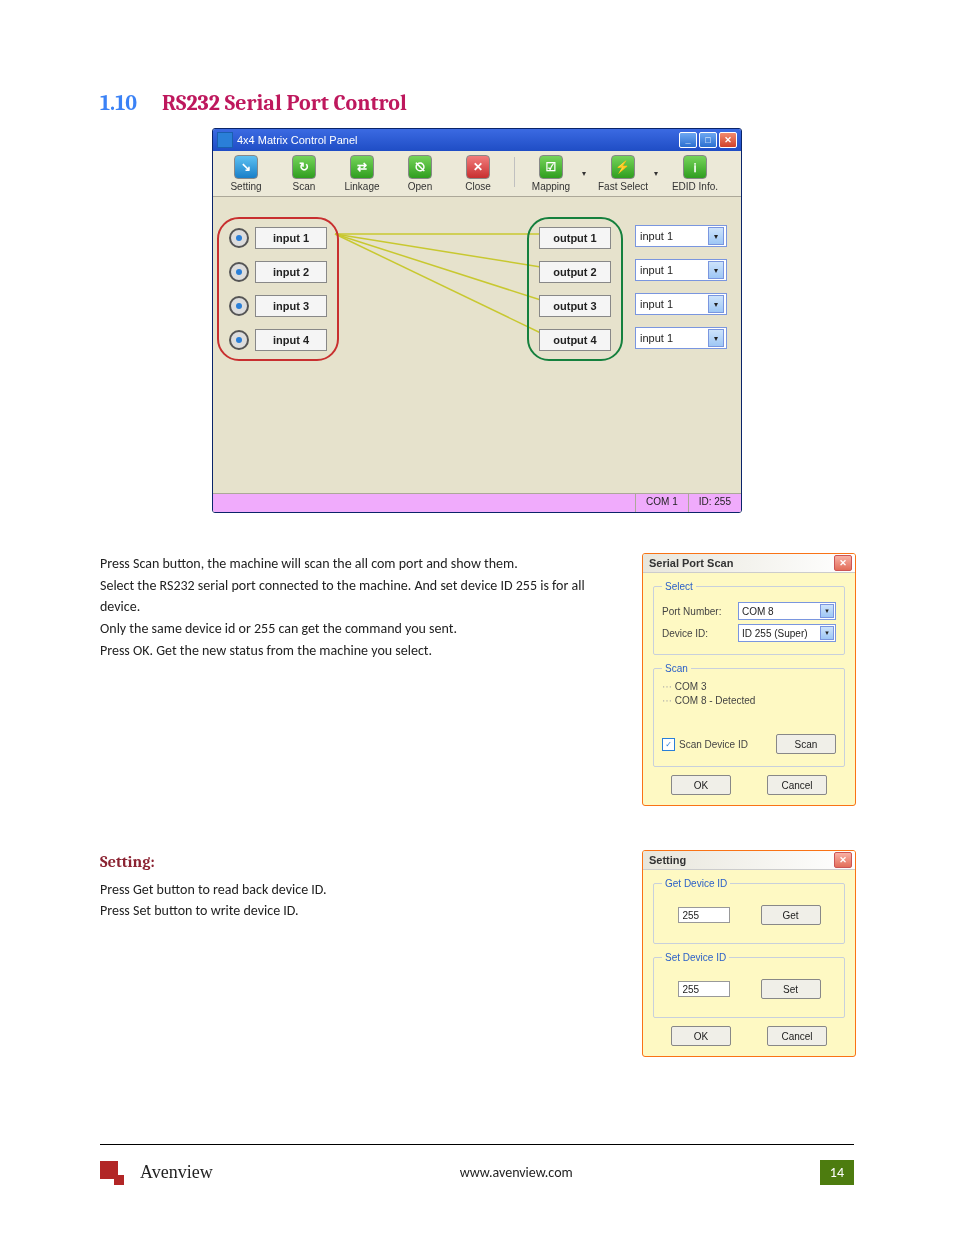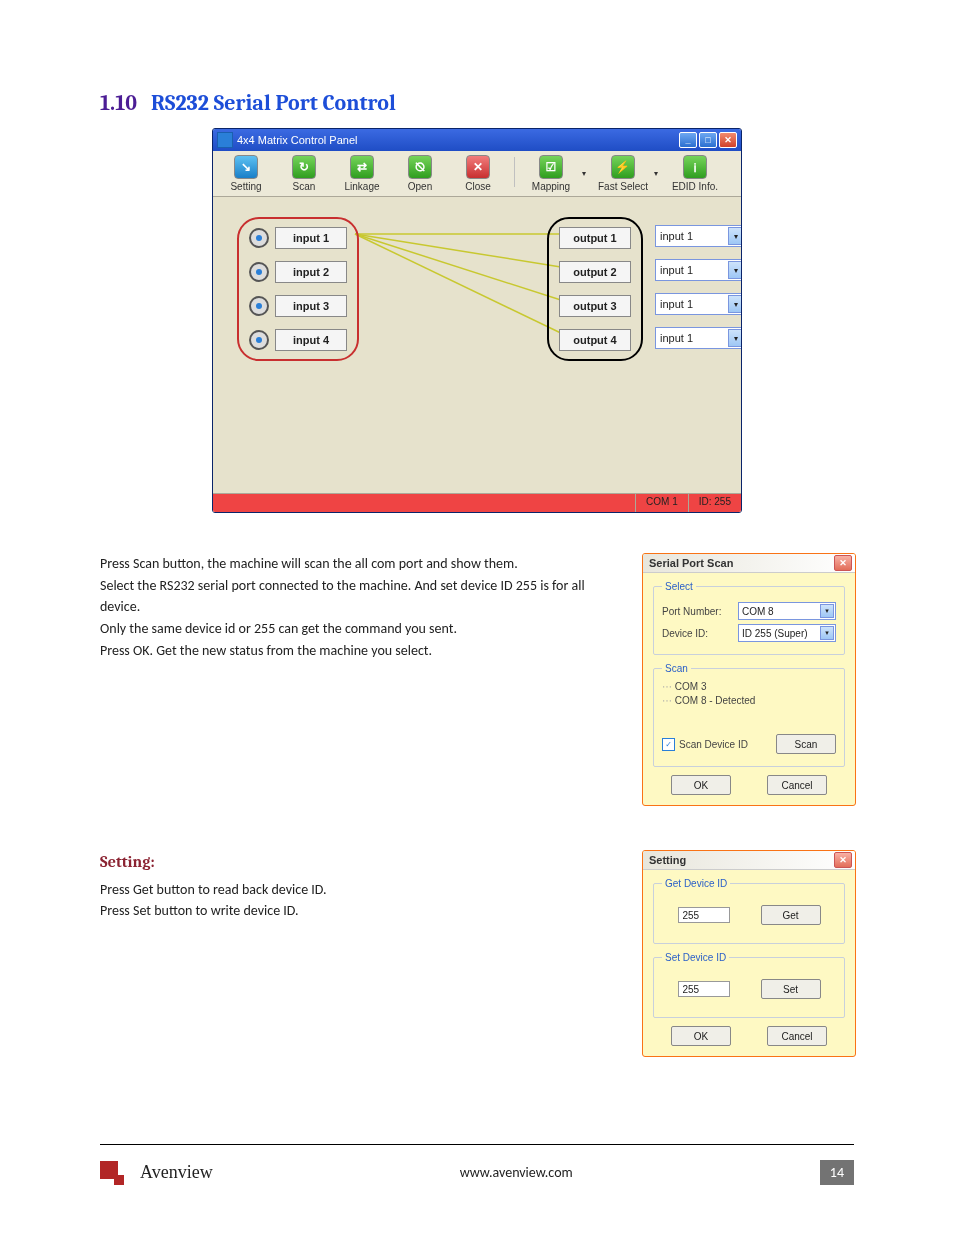--- a/index.html
+++ b/index.html
@@ -1,53 +1,53 @@
 <!DOCTYPE html>
 <html><head>
 <meta charset="utf-8">
 <style>
   body { margin:0; font-family: Calibri, 'Segoe UI', Arial, sans-serif; background:#fff; color:#222; }
   .page { width:954px; height:1235px; position:relative; box-sizing:border-box; padding:90px 100px 60px 100px; }
   .heading-row { display:flex; align-items:baseline; gap:14px; margin-bottom:12px; }
-  .heading-num { color:#4c1d95; font-family: Cambria, Georgia, serif; font-size:22px; font-weight:bold; }
-  .heading-title { color:#1d4ed8; font-family: Cambria, Georgia, serif; font-size:22px; font-weight:bold; }
+  .heading-num { color:#3b82f6; font-family: Cambria, Georgia, serif; font-size:22px; font-weight:bold; }
+  .heading-title { color:#be185d; font-family: Cambria, Georgia, serif; font-size:22px; font-weight:bold;margin-left:11px; }
   .figure1 { margin:0 auto 40px; width:530px; }
   .win { background:#ece9d8; border:1px solid #0a246a; border-radius:3px; overflow:hidden; font-family: Tahoma, sans-serif; font-size:11px; }
   .titlebar { background: linear-gradient(to bottom, #3b6ae2, #1f4dc5); color:#fff; display:flex; align-items:center; justify-content:space-between; padding:2px 4px; height:18px; }
   .titlebar-left { display:flex; align-items:center; gap:4px; }
   .app-icon { width:14px; height:14px; background:#2a7fd8; border:1px solid #1a5fb0; }
   .titlebar-title { font-size:11px; }
   .win-controls { display:flex; gap:2px; }
   .wbtn { width:16px; height:14px; border:1px solid #fff; border-radius:2px; display:flex; align-items:center; justify-content:center; font-size:9px; font-weight:bold; font-family:Arial; }
   .wbtn.min { background:linear-gradient(#6ea8f2,#2a6fd0); color:#fff;}
   .wbtn.max { background:linear-gradient(#6ea8f2,#2a6fd0); color:#fff;}
   .wbtn.close { background:linear-gradient(#f28b6e,#d0412a); color:#fff;}
   .toolbar { background:#ece9d8; border-bottom:1px solid #aca899; display:flex; align-items:flex-start; padding:4px 6px; gap:4px; }
   .tbtn { width:54px; display:flex; flex-direction:column; align-items:center; gap:2px; }
   .tbtn .icon { width:22px; height:22px; border:1px solid #888; border-radius:4px; display:flex; align-items:center; justify-content:center; font-size:12px; color:#fff; font-weight:bold;}
   .tbtn .lbl { font-size:10px; color:#333; }
   .ic-blue { background:linear-gradient(#5dc1f2,#1a7fc8); }
   .ic-green { background:linear-gradient(#76d45a,#2f9e1f); }
   .ic-red { background:linear-gradient(#f27c7c,#c82f2f); }
   .tsep { width:1px; height:30px; background:#c0c0c0; margin:2px 5px;}
   .menu-arrow { width:10px; font-size:8px; color:#333; align-self:center; }
-  .client { background:#e6e2cc; padding:20px 24px 60px; position:relative; min-height:235px; }
+  .client { background:#e6e2cc; padding:20px 4px 60px; position:relative; min-height:235px; }
   .matrix { position:relative; height:200px;}
   .inputs-group, .outputs-group { position:absolute; top:0; display:flex; flex-direction:column; gap:12px; }
   .inputs-group { left:0; border:2px solid #c82f2f; border-radius:22px; padding:8px 10px;}
-  .outputs-group { left:310px; border:2px solid #000000; border-radius:22px; padding:8px 10px;justify-content:space-between;}
+  .outputs-group { left:310px; border:2px solid #15803d; border-radius:22px; padding:8px 10px;justify-content:space-between;}
   .io-row { display:flex; align-items:center; gap:6px; }
   .radio { width:16px; height:16px; border:2px solid #555; border-radius:50%; background:#ddd; display:flex; align-items:center; justify-content:center;}
   .radio.on::after { content:""; width:6px; height:6px; background:#2a7fd8; border-radius:50%; }
   .io-btn { width:70px; height:20px; border:1px solid #888; background:#f5f5f5; font-size:11px; font-weight:bold; display:flex; align-items:center; justify-content:center; }
   .selects-col { position:absolute; left:418px; top:8px; display:flex; flex-direction:column; gap:12px; }
   .select { width:84px; height:20px; border:1px solid #7a96df; background:#fff; display:flex; align-items:center; justify-content:space-between; padding:0 2px 0 4px; font-size:11px; }
   .select .arrow { width:14px; height:16px; background:linear-gradient(#cde3fb,#9ec7f5); border:1px solid #7a96df; display:flex; align-items:center; justify-content:center; font-size:8px;}
   svg.lines { position:absolute; top:0; left:0; pointer-events:none; }
-  .statusbar { position:absolute; bottom:0; left:0; right:0; height:18px; background:#ef4444; border-top:1px solid #aca899; display:flex; justify-content:flex-end; font-size:10px; }
+  .statusbar { position:absolute; bottom:0; left:0; right:0; height:18px; background:#f0abfc; border-top:1px solid #aca899; display:flex; justify-content:flex-end; font-size:10px; }
   .statusbar .cell { border-left:1px solid #aca899; padding:2px 10px; }
   
   .two-col { display:flex; gap:20px; margin-top:10px; }
   .textcol { flex:1; font-size:14px; line-height:1.55; color:#222; }
   .textcol h3 { color:#8b2332; font-family: Cambria, Georgia, serif; font-size:16px; margin:0 0 4px; font-weight:bold; }
   .figcol { width:212px; }
   
   .dialog { width:212px; border:1px solid #f97316; border-radius:3px; background:#fef9c3; font-family: Tahoma, sans-serif; font-size:10px; overflow:hidden; margin-bottom:24px;}
   .dlg-title { background:linear-gradient(to right,#e8e6dc,#fff); height:18px; display:flex; align-items:center; justify-content:space-between; padding:0 3px 0 6px; border-bottom:1px solid #ccc;}
   .dlg-title .t { font-weight:bold; font-size:11px; color:#333;}
@@ -69,21 +69,21 @@
   .getset-row { display:flex; align-items:center; justify-content:space-around; margin:10px 0;}
   
   .footer-line { position:absolute; left:100px; right:100px; bottom:90px; border-top:1.5px solid #000;}
   .footer { position:absolute; left:100px; right:100px; bottom:50px; display:flex; align-items:center; justify-content:space-between; }
   .logo-block { display:flex; align-items:center; gap:16px;}
   .logo-sq { position:relative; width:24px; height:24px;}
   .sq1 { position:absolute; top:0; left:0; width:18px; height:18px; background:#b22626;}
   .sq2 { position:absolute; bottom:0; right:0; width:10px; height:10px; background:#b22626;}
   .logo-text { font-family: 'Times New Roman', serif; font-size:18px;}
   .footer-center { font-size:14px; }
-  .page-badge { background:#737373; color:#fff; padding:4px 10px; font-size:14px;}
+  .page-badge { background:#4d7c0f; color:#fff; padding:4px 10px; font-size:14px;}
 </style>
 </head>
 <body>
 
 <div class="page">
 
   <div class="heading-row">
     <span class="heading-num">1.10</span>
     <span class="heading-title">RS232 Serial Port Control</span>
   </div>

